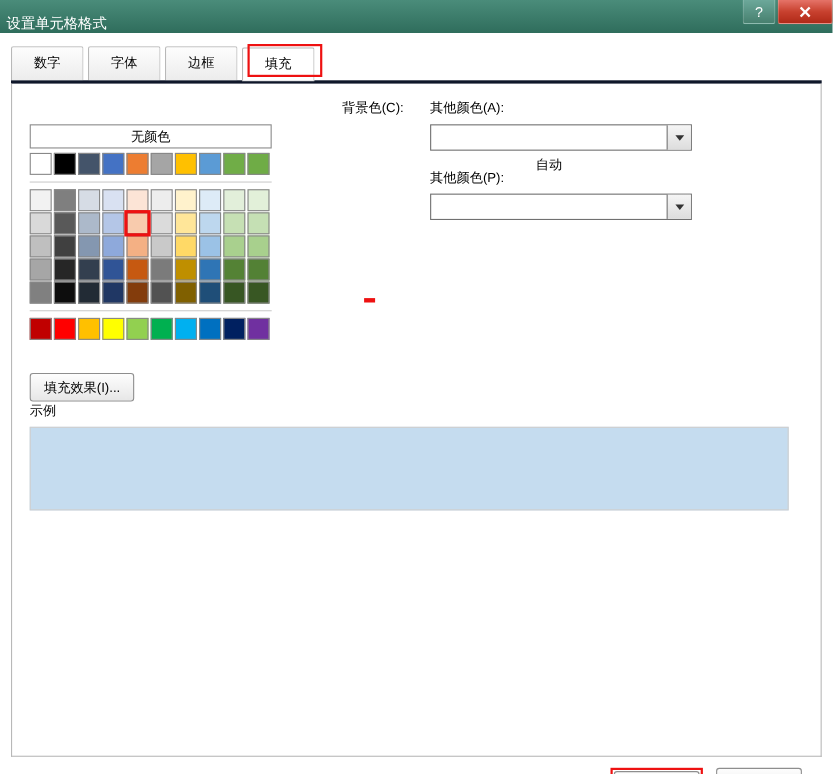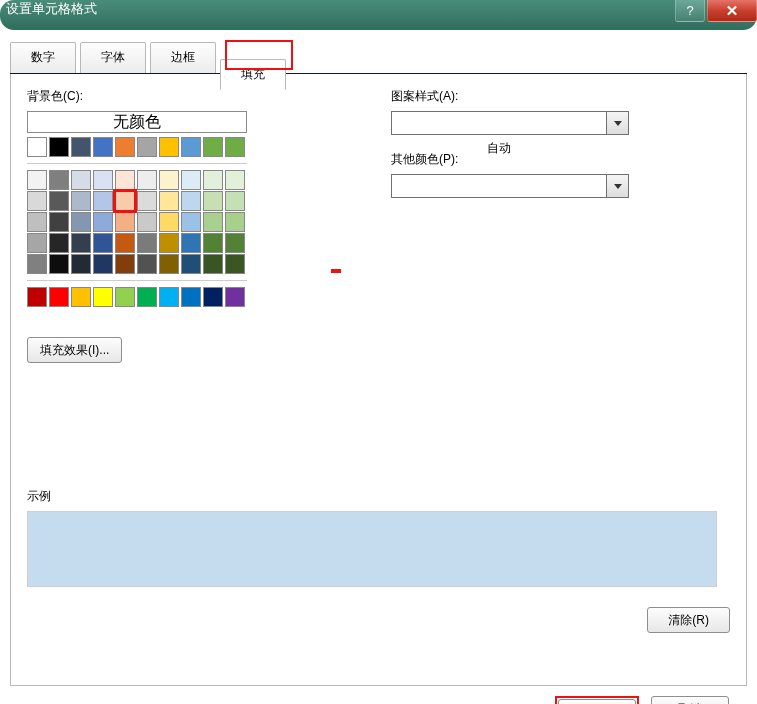--- a/index.html
+++ b/index.html
@@ -9,26 +9,25 @@
     font-size: 12px;
     background: #fff;
     width: 757px;
     height: 704px;
     overflow: hidden;
   }
   .titlebar {
     height: 30px;
     background: linear-gradient(180deg, #4a8c7a 0%, #2f6d5c 100%);
     display: flex;
-    align-items: flex-start;
+    align-items: flex-end;
     padding: 0 0 0 6px;
     color: #fff;
     font-size: 13px;
     position: relative;
-    border-radius: 14px;
   }
   .titlebar .title-faded {
     position: absolute;
     right: 120px;
     opacity: 0.25;
     font-size: 12px;
   }
   .win-buttons {
     position: absolute;
     right: 0;
@@ -56,66 +55,66 @@
     width: 50px;
     font-size: 15px;
     font-weight: bold;
   }
   .client {
     padding: 8px 10px 10px 10px;
     background: #fff;
   }
   .tabs {
     display: flex;
-    border-bottom: 1px solid #0f172a;
+    border-bottom: 3px solid #0f172a;
     margin-top: 4px;
     position: relative;
     text-align: center;
   }
   .tab {
     padding: 6px 20px;
     border: 1px solid #b8b8b8;
     border-bottom: none;
     background: linear-gradient(#fdfdfd,#ececec);
     margin-right: 4px;
     border-radius: 2px 2px 0 0;
     cursor: default;
   }
   .tab.active {
     background: #fff;
     position: relative;
-    top: 17px;
+    top: 1px;
     border-bottom: 1px solid #fff;
   }
   .tab-highlight {
     border: 2px solid #e11;
     position: absolute;
     pointer-events: none;
   }
   .content {
     border: 1px solid #b8b8b8;
     border-top: none;
     padding: 14px 16px 16px 16px;
     height: 612px;
     position: relative;
   }
   .row-top { display: flex; }
-  .left-col { width: 340px; }
+  .left-col { width: 340px; text-align: right; }
   .right-col { flex: 1; padding-left: 24px; }
   .label { margin-bottom: 6px; }
   .nocolor-btn {
     width: 220px;
     height: 22px;
     border: 1px solid #8a8a8a;
     display: flex;
     align-items: center;
     justify-content: center;
     background: #fff;
     margin-bottom: 4px;
-    font-size: 16px;
+    font-size: 12px;
   }
   .swatch-row { display: flex; margin: 1px 0; gap:1px; }
   .swatch {
     width: 20px; height: 20px;
     border: 1px solid #888;
     margin-right: 1px;
   }
   .divider { width: 220px; border-top: 1px solid #ccc; margin: 6px 0; }
   .swatch-selected {
     outline: 3px solid #e11;
@@ -156,21 +155,21 @@
     border-left: 4px solid transparent;
     border-right: 4px solid transparent;
     border-top: 5px solid #333;
   }
   .red-dot {
     position: absolute;
     width: 10px; height: 4px;
     background: #e11;
     left: 320px; top: 195px;
   }
-  .example-label { margin-top: 125px; }
+  .example-label { }
   .example-box {
     margin-top: 6px;
     width: 690px; height: 76px;
     border: 1px solid #cfcfcf;
     background: #c5dcef;
   }
   .clear-row { display:flex; justify-content:flex-end; margin-top: 20px; }
   .footer {
     display: flex; justify-content: flex-end; gap: 12px;
     padding: 10px 18px 0 0;
@@ -293,41 +292,38 @@
               <div class="swatch" style="background: rgb(0, 112, 192);"></div>
               <div class="swatch" style="background: rgb(0, 32, 96);"></div>
               <div class="swatch" style="background: rgb(112, 48, 160);"></div>
             </div>
           </div>
         <div class="btn-row">
           <div class="btn">填充效果(I)...</div>
         </div>
       </div>
       <div class="right-col">
-        <div class="label"><span>图案样式(A):</span></div>
+        <div class="label"><span>其他颜色(A):</span></div>
         <div class="select">
           <div class="sel-text">自动</div>
           <div class="sel-arrow"></div>
         </div>
         <div class="label" style="margin-top:16px"><span>其他颜色(P):</span></div>
         <div class="select">
           <div class="sel-text"></div>
           <div class="sel-arrow"></div>
         </div>
       </div>
     </div>
 
     <div class="red-dot"></div>
 
     <div class="example-label">示例</div>
     <div class="example-box"></div>
 
-    <div class="clear-row">
-      <div class="btn" style="padding:0 20px">清除(R)</div>
-    </div>
   </div>
 
   <div class="footer">
     <span class="ok-highlight">
       <span class="btn" style="padding:0 26px">确定</span>
     </span>
     <span class="btn" style="padding:0 26px">取消</span>
   </div>
 </div>
 

